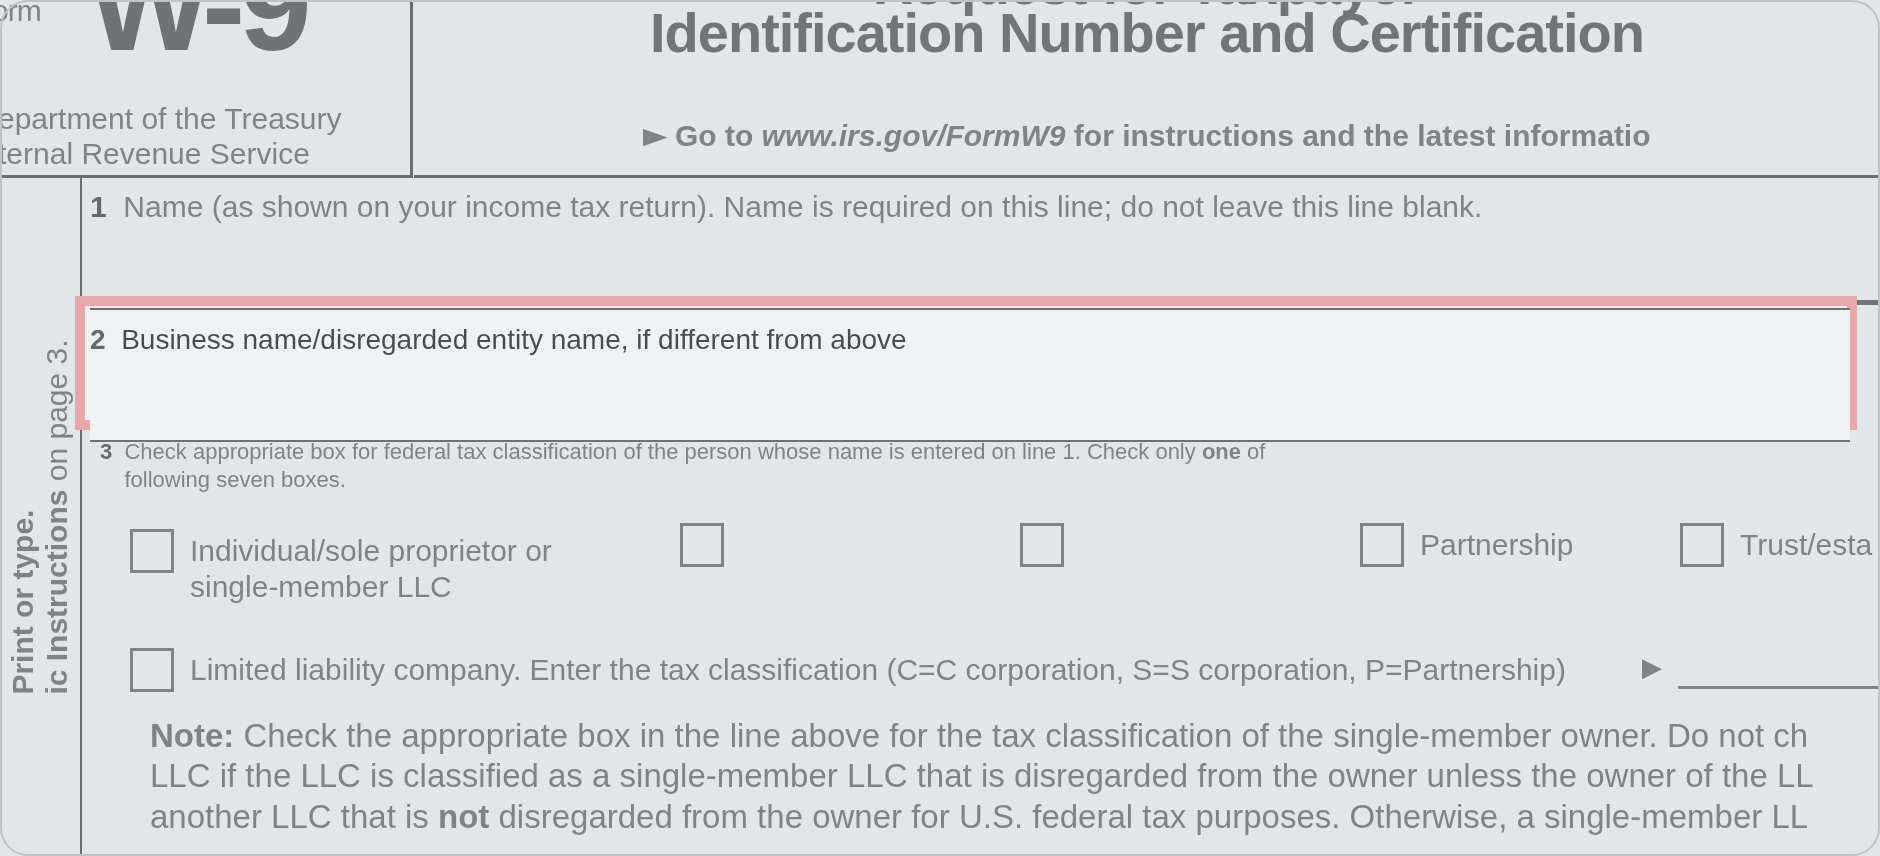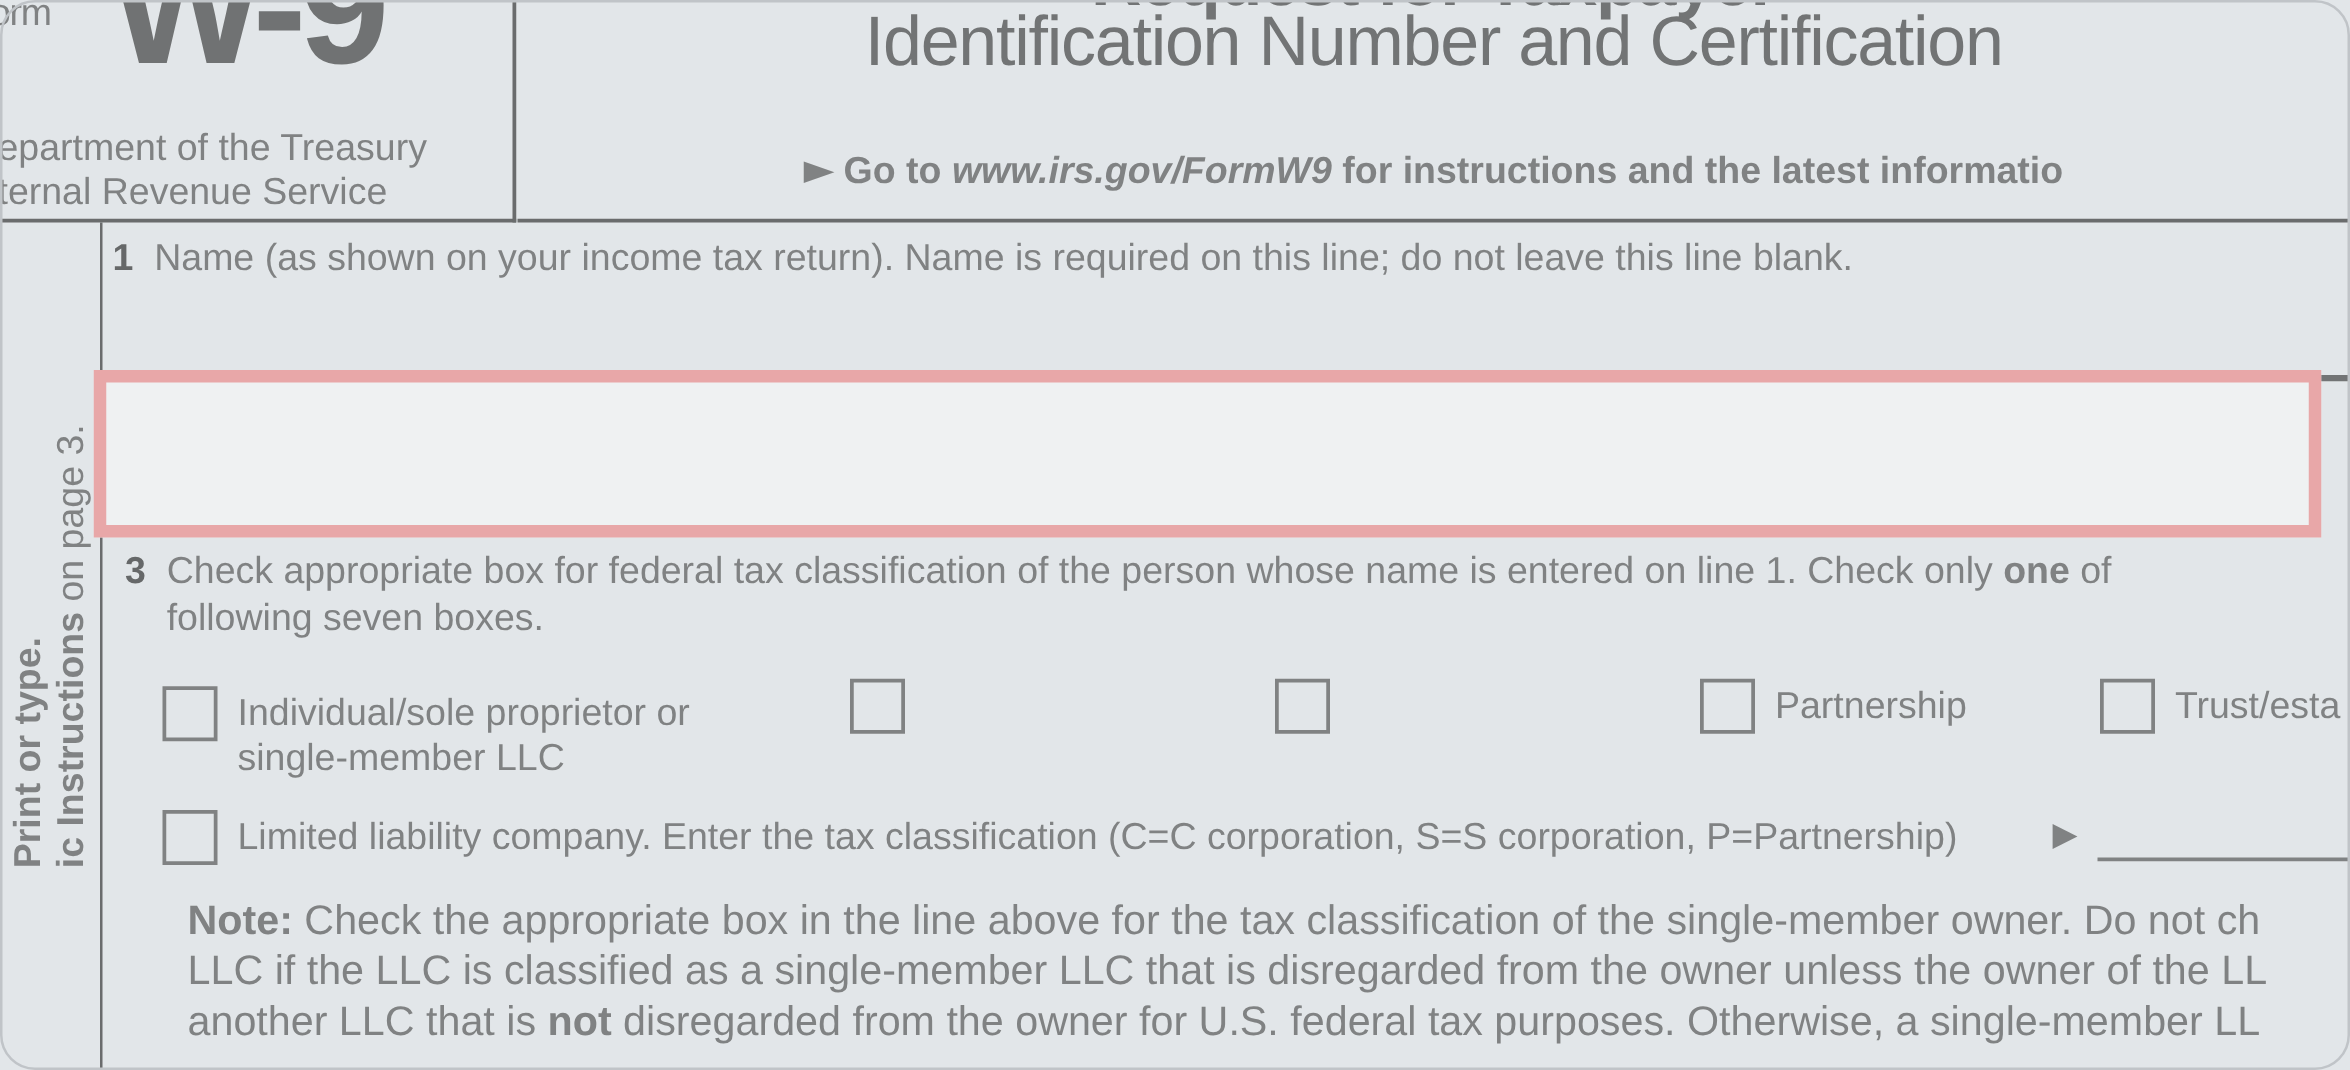--- a/index.html
+++ b/index.html
@@ -6,36 +6,36 @@
   .dim{position:absolute;inset:0;background:rgba(210,214,218,.35);pointer-events:none;z-index:50}
   .rounded-frame{position:absolute;inset:0;border:2px solid #c0c4c8;border-radius:28px;pointer-events:none;z-index:60}
   .page{position:relative;width:1880px;height:856px}
   
   .cell-left{position:absolute;left:0;top:0;width:410px;height:175px;border-right:3px solid #333;border-bottom:3px solid #333}
   .form-label{position:absolute;left:-8px;top:-6px;font-size:30px;letter-spacing:-1px}
   .w9{position:absolute;left:88px;top:-70px;font-weight:900;font-size:130px;letter-spacing:-6px;color:#3d3d3d}
   .dept{position:absolute;left:-2px;top:102px;font-size:30px;line-height:1.15}
   .cell-right{position:absolute;left:414px;top:0;right:0;height:175px;border-bottom:3px solid #333;text-align:center}
   .req{position:absolute;top:-48px;left:0;right:0;font-size:56px;font-weight:700;color:#3f3f3f;letter-spacing:-1px;white-space:nowrap}
-  .idline{position:absolute;top:0;left:0;right:0;font-size:56px;font-weight:400;color:#3f3f3f;letter-spacing:-1px}
+  .idline{position:absolute;top:0;left:0;right:0;font-size:56px;font-weight:700;color:#3f3f3f;letter-spacing:-1px}
   .goto{position:absolute;top:118px;left:0;right:0;font-size:30px;font-weight:600}
   .goto .arrow{display:inline-block;transform:scaleY(.7)}
   
   .side{position:absolute;left:0;top:178px;width:80px;bottom:0;border-right:2px solid #333}
   .side .rot{position:absolute;left:50%;top:50%;transform:translate(-50%,-50%) rotate(-90deg);white-space:nowrap;font-size:30px}
   
   .line1{position:absolute;left:90px;top:190px;right:0;height:110px;border-bottom:5px solid #404040;font-size:30px}
   .line1 b, .line2 b, .line3-head .num{font-weight:800;color:#2d2d2d}
   
   .hl{position:absolute;left:75px;top:296px;right:23px;height:134px;border:10px solid rgba(243,130,130,.9);background:#fff;box-sizing:border-box;z-index:40}
   .line2{position:absolute;left:90px;top:308px;right:30px;height:116px;border-top:2px solid #3a3a3a;border-bottom:2px solid #3a3a3a;font-size:28px;background:#fff;z-index:45;padding-top:14px}
   .line2 .txt{color:#000;font-weight:500}
   
   .line3{position:absolute;left:90px;top:438px;right:0}
-  .line3-head{font-size:30px;padding-left:10px;padding-right:0;line-height:1.25}
+  .line3-head{font-size:22px;padding-left:10px;padding-right:0;line-height:1.25}
   .line3 .one{font-weight:800}
   .boxes{position:relative;margin-top:30px;height:80px}
   .cb{display:inline-block;width:38px;height:38px;border:3px solid #555;position:absolute;top:6px}
   .lbl{position:absolute;font-size:30px;top:10px;line-height:1.2}
   .llc{position:absolute;left:0;top:540px;right:0}
   .llc .row1{position:relative;height:54px}
   .llc .line{position:absolute;border-bottom:3px solid #555;height:0}
   .note{font-size:33px;line-height:1.22;margin-top:14px;padding-left:60px}
   .note b, .not{font-weight:800}
   
@@ -68,20 +68,23 @@
       <span style="font-weight:700">Print or type.</span><br>
       <span style="font-weight:700">ic Instructions</span><span> on page 3.</span>
     </div>
   </div>
 
   <div class="line1">
     <b>1</b>&nbsp;&nbsp;<span>Name (as shown on your income tax return). Name is required on this line; do not leave this line blank.</span>
   </div>
 
   <div class="hl"></div>
+  <div class="line2">
+    <span class="txt"><b>2</b>&nbsp;&nbsp;<span>Business name/disregarded entity name, if different from above</span></span>
+  </div>
 
   <div class="line3">
     <div class="line3-head">
       <span class="num">3</span>&nbsp;&nbsp;<span>Check appropriate box for federal tax classification of the person whose name is entered on line 1. Check only </span><span class="one">one</span><span> of </span><br>
       &nbsp;&nbsp;&nbsp;&nbsp;<span>following seven boxes.</span>
     </div>
 
     <div class="boxes">
       <span class="cb" style="left:40px"></span>
       <span class="lbl" style="left:100px">

